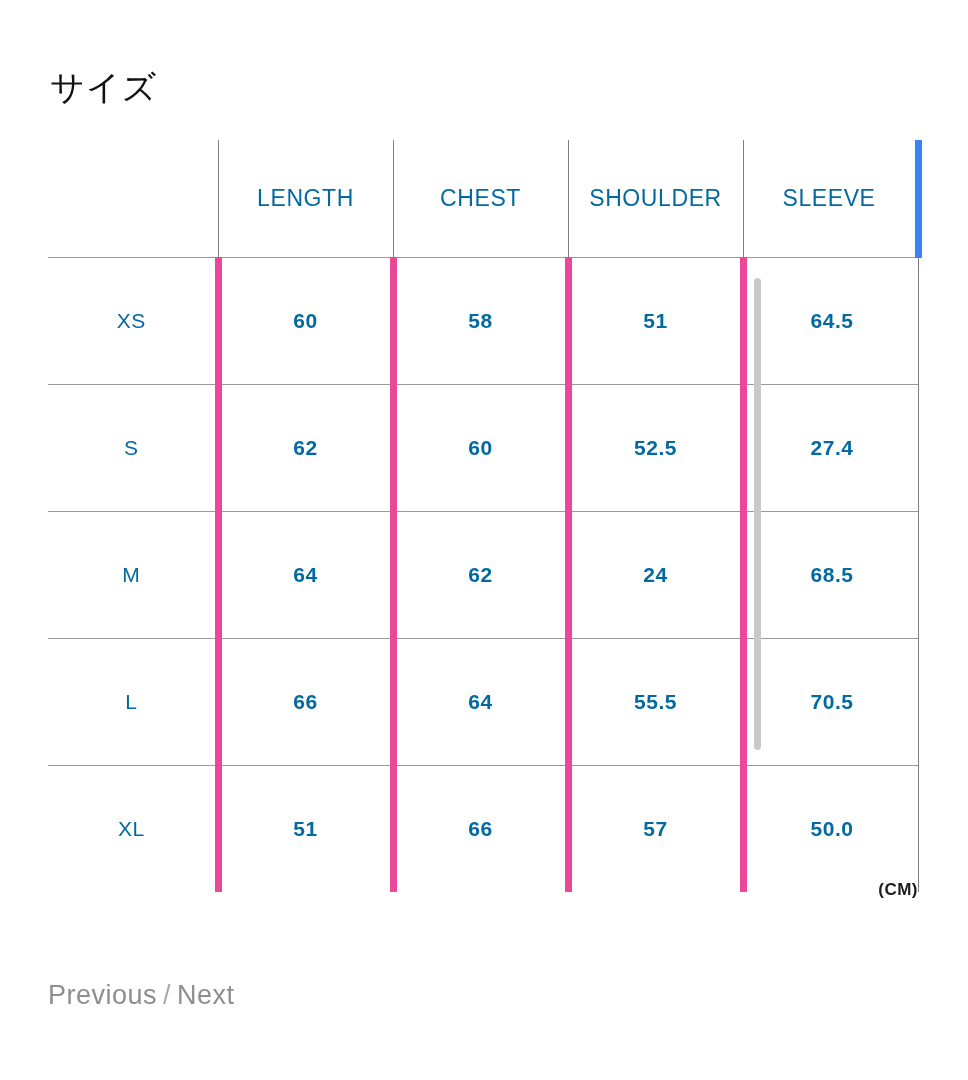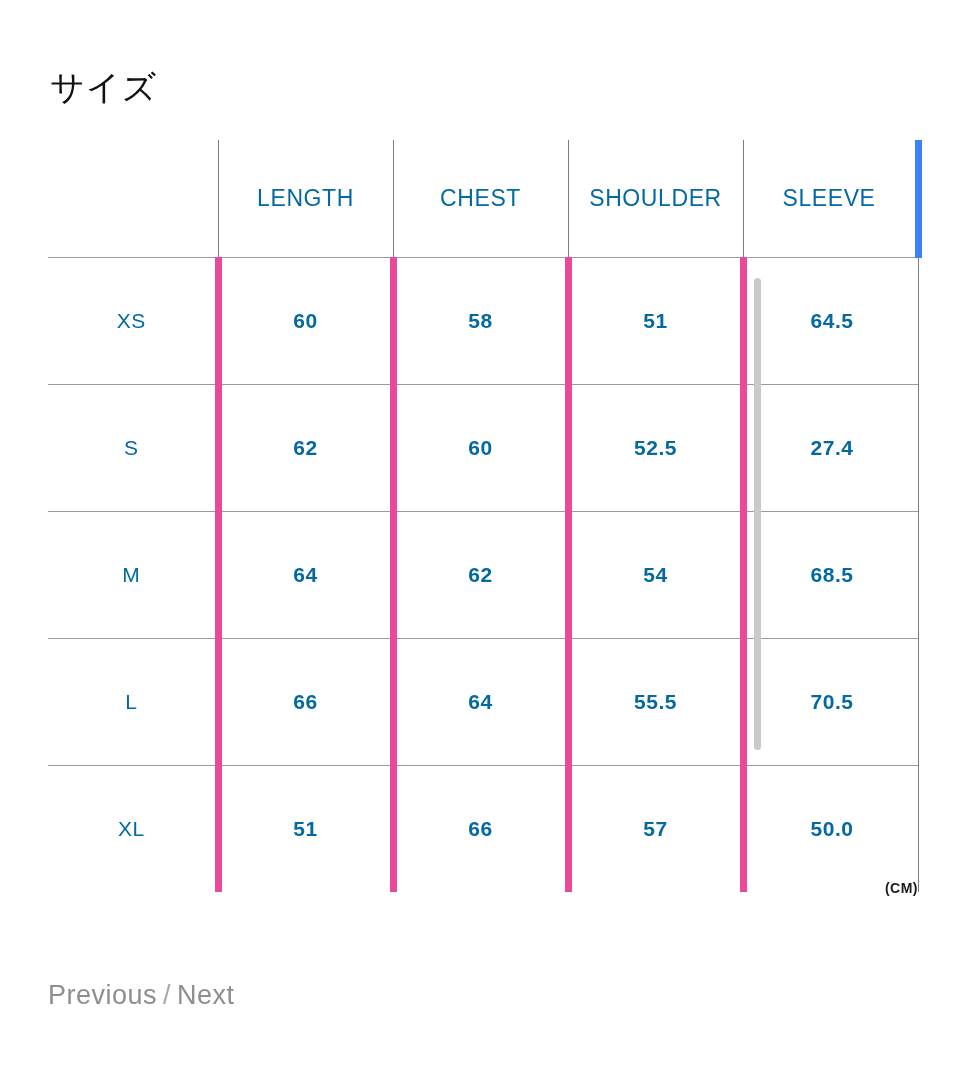--- a/index.html
+++ b/index.html
@@ -93,21 +93,21 @@
   .size-table tbody td.cell-last {
     border-right: 1px solid #7d7d7d;
   }
 
   .unit-note {
     position: absolute;
     left: 48px;
     top: 880px;
     width: 870px;
     text-align: right;
-    font-size: 14px;
+    font-size: 17px;
     font-weight: 600;
     letter-spacing: 0.5px;
     color: #1b1b1b;
   }
 
   
   .pager {
     position: absolute;
     left: 48px;
     top: 980px;
@@ -182,21 +182,21 @@
           <td class="cell-label">S</td>
           <td>62</td>
           <td>60</td>
           <td>52.5</td>
           <td class="cell-last">27.4</td>
         </tr>
         <tr>
           <td class="cell-label">M</td>
           <td>64</td>
           <td>62</td>
-          <td>54</td>
+          <td>24</td>
           <td class="cell-last">68.5</td>
         </tr>
         <tr>
           <td class="cell-label">L</td>
           <td>66</td>
           <td>64</td>
           <td>55.5</td>
           <td class="cell-last">70.5</td>
         </tr>
         <tr>

